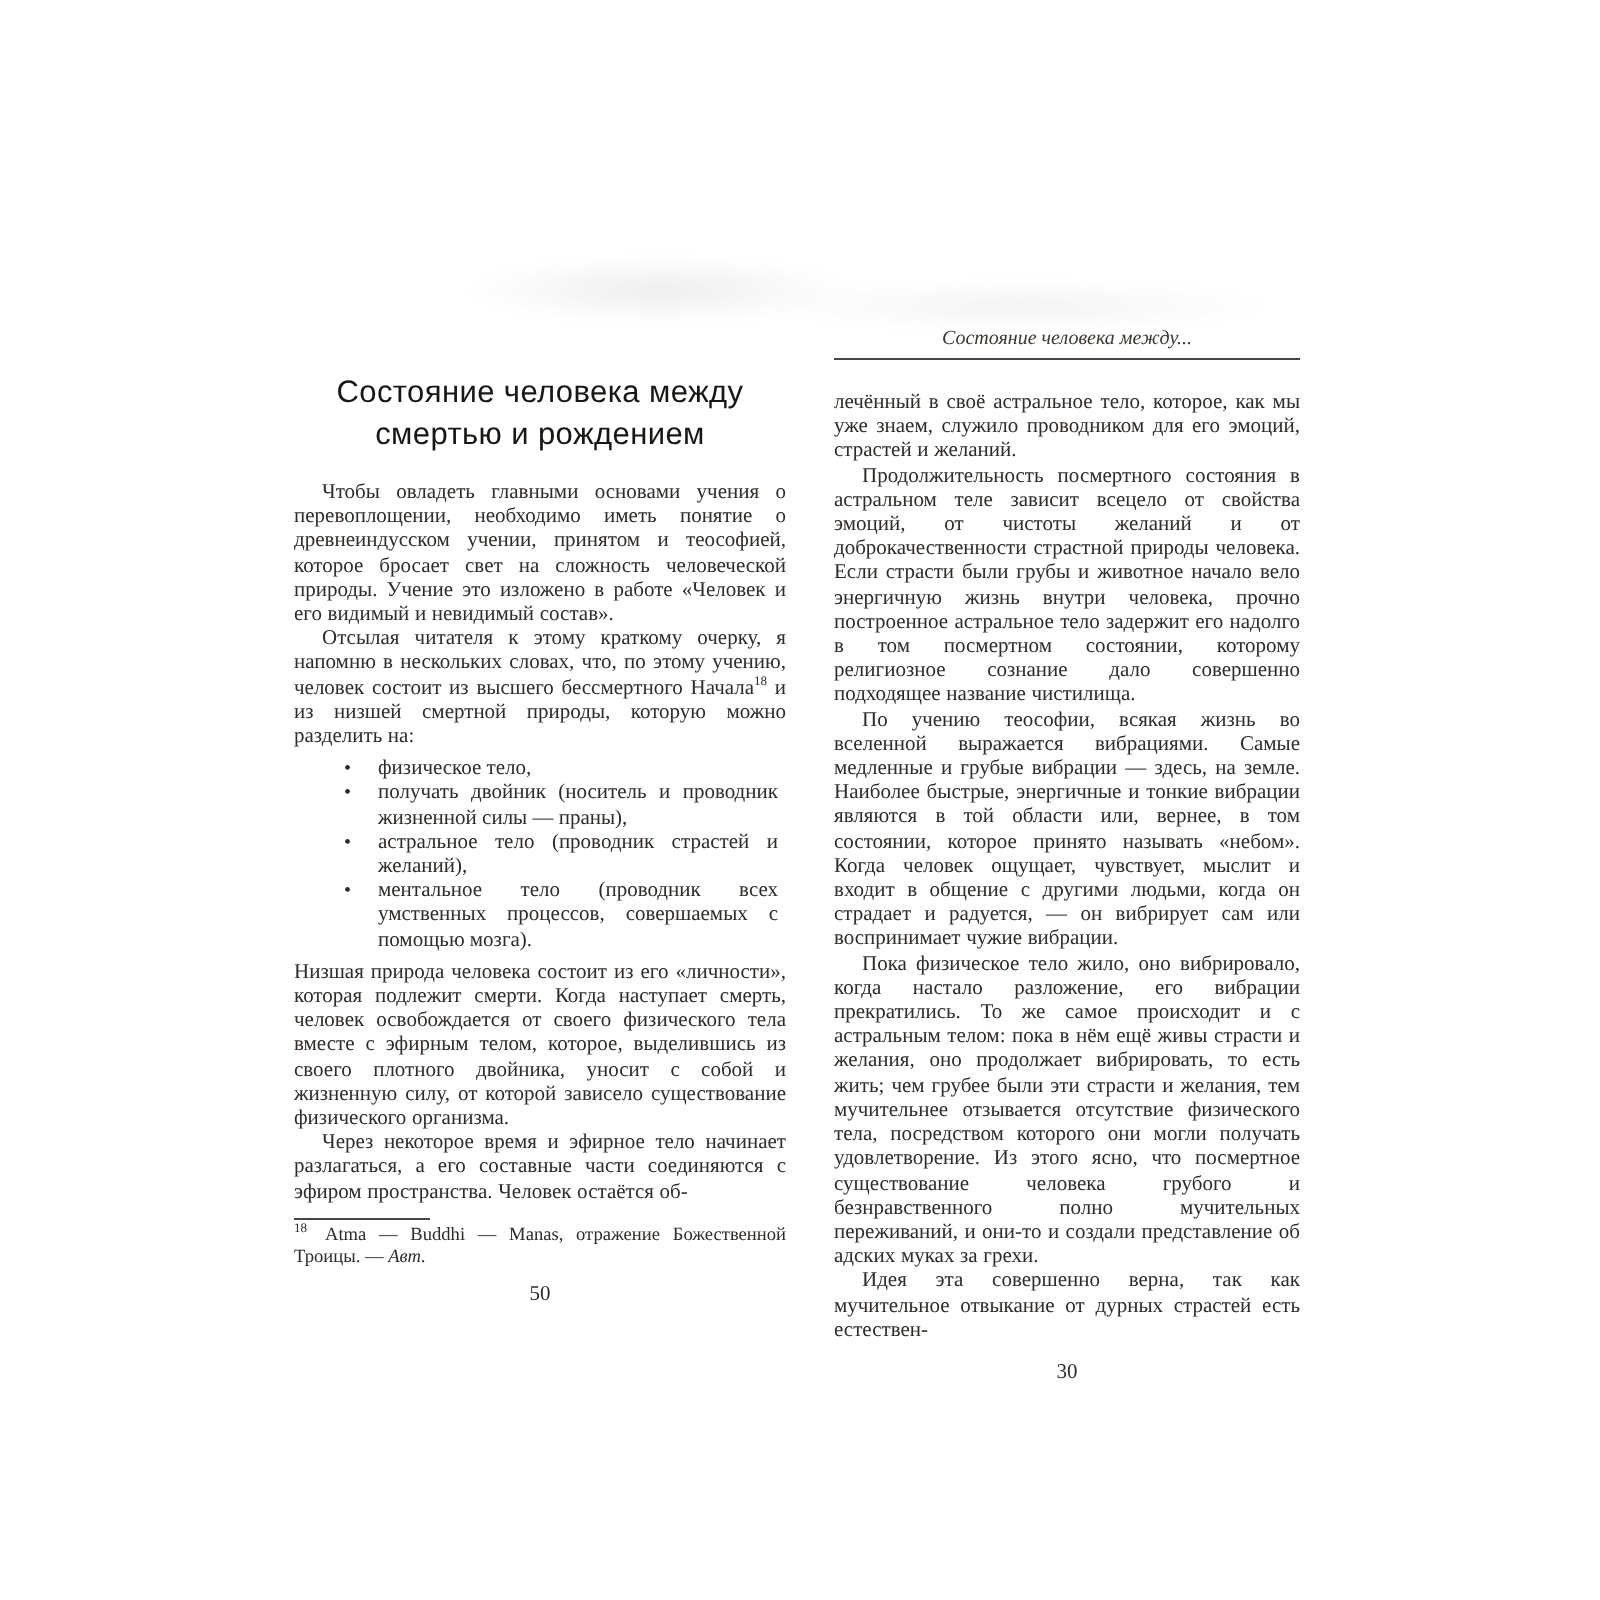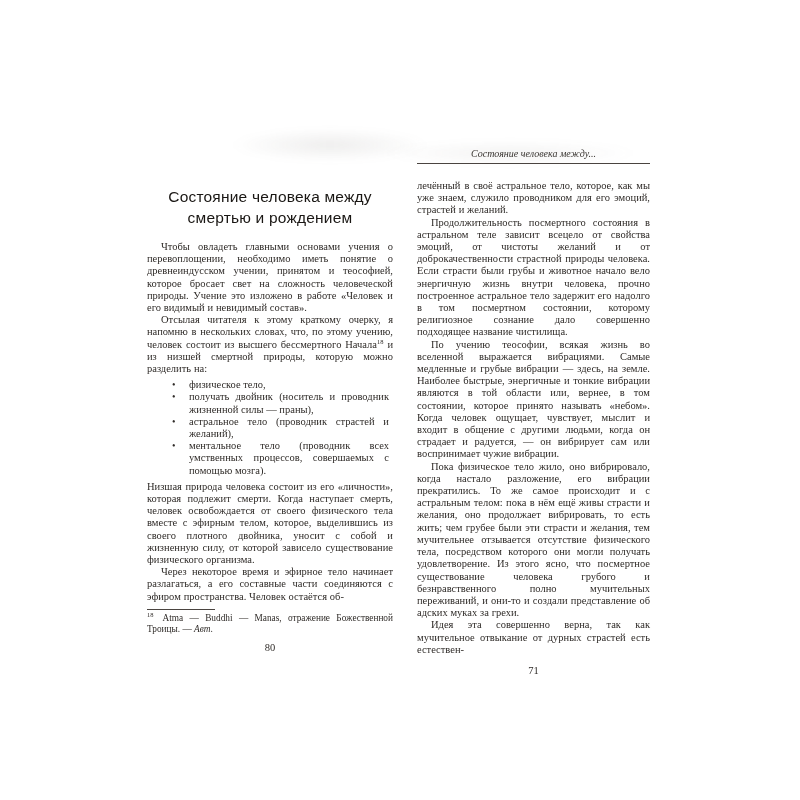--- a/index.html
+++ b/index.html
@@ -15,21 +15,21 @@
   }
   
   .smudge{position:absolute;pointer-events:none;filter:blur(3px);}
   .smudge-a{left:230px;top:128px;width:200px;height:34px;
     background:radial-gradient(ellipse at center,rgba(90,85,80,.10),rgba(90,85,80,0) 70%);}
   .smudge-b{left:380px;top:140px;width:260px;height:26px;
     background:radial-gradient(ellipse at center,rgba(90,85,80,.07),rgba(90,85,80,0) 70%);}
 
   .page{position:absolute;}
   .page-left{left:147px;top:186px;width:246px;}
-  .page-right{left:417px;top:148px;width:233px;}
+  .page-right{left:417px;top:164px;width:233px;}
 
   .chapter-title{
     font-family:"Liberation Sans",sans-serif;font-weight:normal;
     font-size:15.5px;line-height:21px;text-align:center;
     color:var(--title_ink);margin:0 0 13px 0;letter-spacing:.2px;
   }
 
   .body p{
     margin:0;font-size:10.5px;line-height:12.2px;text-align:justify;
     hyphens:auto;-webkit-hyphens:auto;word-spacing:.2px;
@@ -86,31 +86,31 @@
         <li>ментальное тело (проводник всех умственных процессов, совершаемых с помощью мозга).</li>
       </ul>
 
       <p>Низшая природа человека состоит из его «личности», которая подлежит смерти. Когда наступает смерть, человек освобождается от своего физического тела вместе с эфирным телом, которое, выделившись из своего плотного двойника, уносит с собой и жизненную силу, от которой зависело существование физического организма.</p>
       <p class="ind">Через некоторое время и эфирное тело начинает разлагаться, а его составные части соединяются с эфиром пространства. Человек остаётся об-</p>
     </div>
 
     <div class="footnote-rule"></div>
     <p class="footnote"><sup>18</sup><span>Atma — Buddhi — Manas, отражение Божественной Троицы. — </span><span class="author">Авт.</span></p>
 
-    <div class="pagenum">80</div>
+    <div class="pagenum">50</div>
   </div>
 
   <div class="page page-right">
     <div class="running-header">Состояние человека между...</div>
     <div class="header-rule"></div>
 
     <div class="body">
       <p>лечённый в своё астральное тело, которое, как мы уже знаем, служило проводником для его эмоций, страстей и желаний.</p>
       <p class="ind">Продолжительность посмертного состояния в астральном теле зависит всецело от свойства эмоций, от чистоты желаний и от доброкачественности страстной природы человека. Если страсти были грубы и животное начало вело энергичную жизнь внутри человека, прочно построенное астральное тело задержит его надолго в том посмертном состоянии, которому религиозное сознание дало совершенно подходящее название чистилища.</p>
       <p class="ind">По учению теософии, всякая жизнь во вселенной выражается вибрациями. Самые медленные и грубые вибрации — здесь, на земле. Наиболее быстрые, энергичные и тонкие вибрации являются в той области или, вернее, в том состоянии, которое принято называть «небом». Когда человек ощущает, чувствует, мыслит и входит в общение с другими людьми, когда он страдает и радуется, — он вибрирует сам или воспринимает чужие вибрации.</p>
       <p class="ind">Пока физическое тело жило, оно вибрировало, когда настало разложение, его вибрации прекратились. То же самое происходит и с астральным телом: пока в нём ещё живы страсти и желания, оно продолжает вибрировать, то есть жить; чем грубее были эти страсти и желания, тем мучительнее отзывается отсутствие физического тела, посредством которого они могли получать удовлетворение. Из этого ясно, что посмертное существование человека грубого и безнравственного полно мучительных переживаний, и они-то и создали представление об адских муках за грехи.</p>
       <p class="ind">Идея эта совершенно верна, так как мучительное отвыкание от дурных страстей есть естествен-</p>
     </div>
 
-    <div class="pagenum">71</div>
+    <div class="pagenum">30</div>
   </div>
 
 </div>
 
 </body></html>

